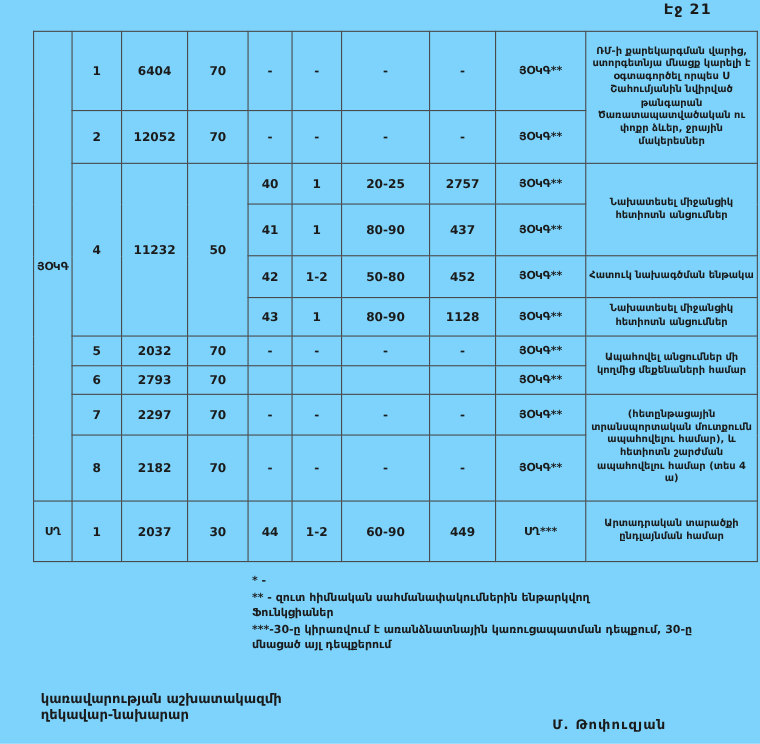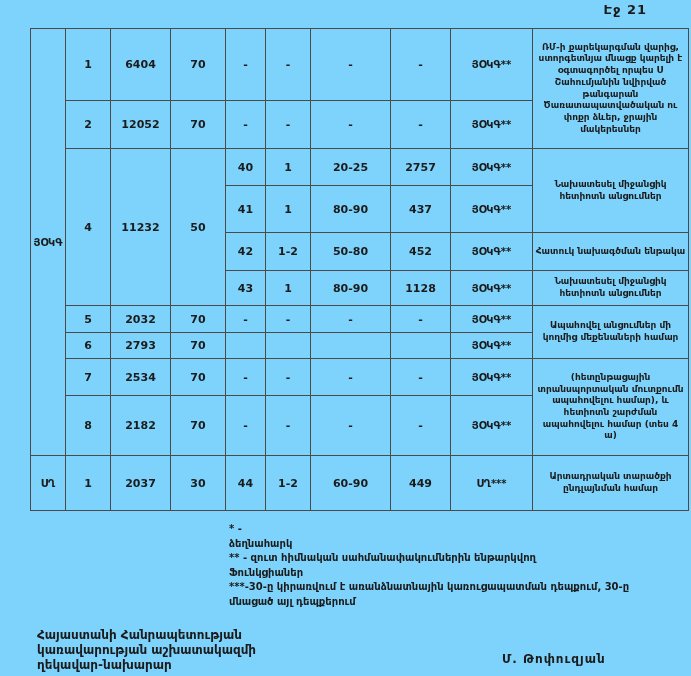--- a/index.html
+++ b/index.html
@@ -161,21 +161,21 @@
       <td class="num">70</td>
       <td class="num"></td>
       <td class="num"></td>
       <td class="num"></td>
       <td class="num"></td>
       <td class="org">ՅՕԿԳ**</td>
     </tr>
 
     <tr class="h37">
       <td class="num">7</td>
-      <td class="num">2534</td>
+      <td class="num">2297</td>
       <td class="num">70</td>
       <td class="num">-</td>
       <td class="num">-</td>
       <td class="num">-</td>
       <td class="num">-</td>
       <td class="org">ՅՕԿԳ**</td>
       <td class="note" rowspan="2">(հետընթացային տրանսպորտական մուտքումն ապահովելու համար), և հետիոտն շարժման ապահովելու համար (տես 4 ա)</td>
     </tr>
 
     <tr class="h60 dash">
@@ -199,28 +199,26 @@
       <td class="num">60-90</td>
       <td class="num">449</td>
       <td class="org">ՍՂ***</td>
       <td class="note">Արտադրական տարածքի ընդլայնման համար</td>
     </tr>
   </tbody>
     </table>
 
   <div class="footnotes">
     <div>* -</div>
-    <div>ձեղնահարկ</div>
     <div>** - զուտ հիմնական սահմանափակումներին ենթարկվող</div>
     <div>Ֆունկցիաներ</div>
     <div>***-30-ը կիրառվում է առանձնատնային կառուցապատման դեպքում, 30-ը</div>
     <div>մնացած այլ դեպքերում</div>
   </div>
 
   <div class="signature">
-    <div>Հայաստանի Հանրապետության</div>
     <div>կառավարության աշխատակազմի</div>
     <div>ղեկավար-նախարար</div>
   </div>
 
   <div class="signatory">Մ. Թոփուզյան</div>
 
 </div>
 
 </body></html>

